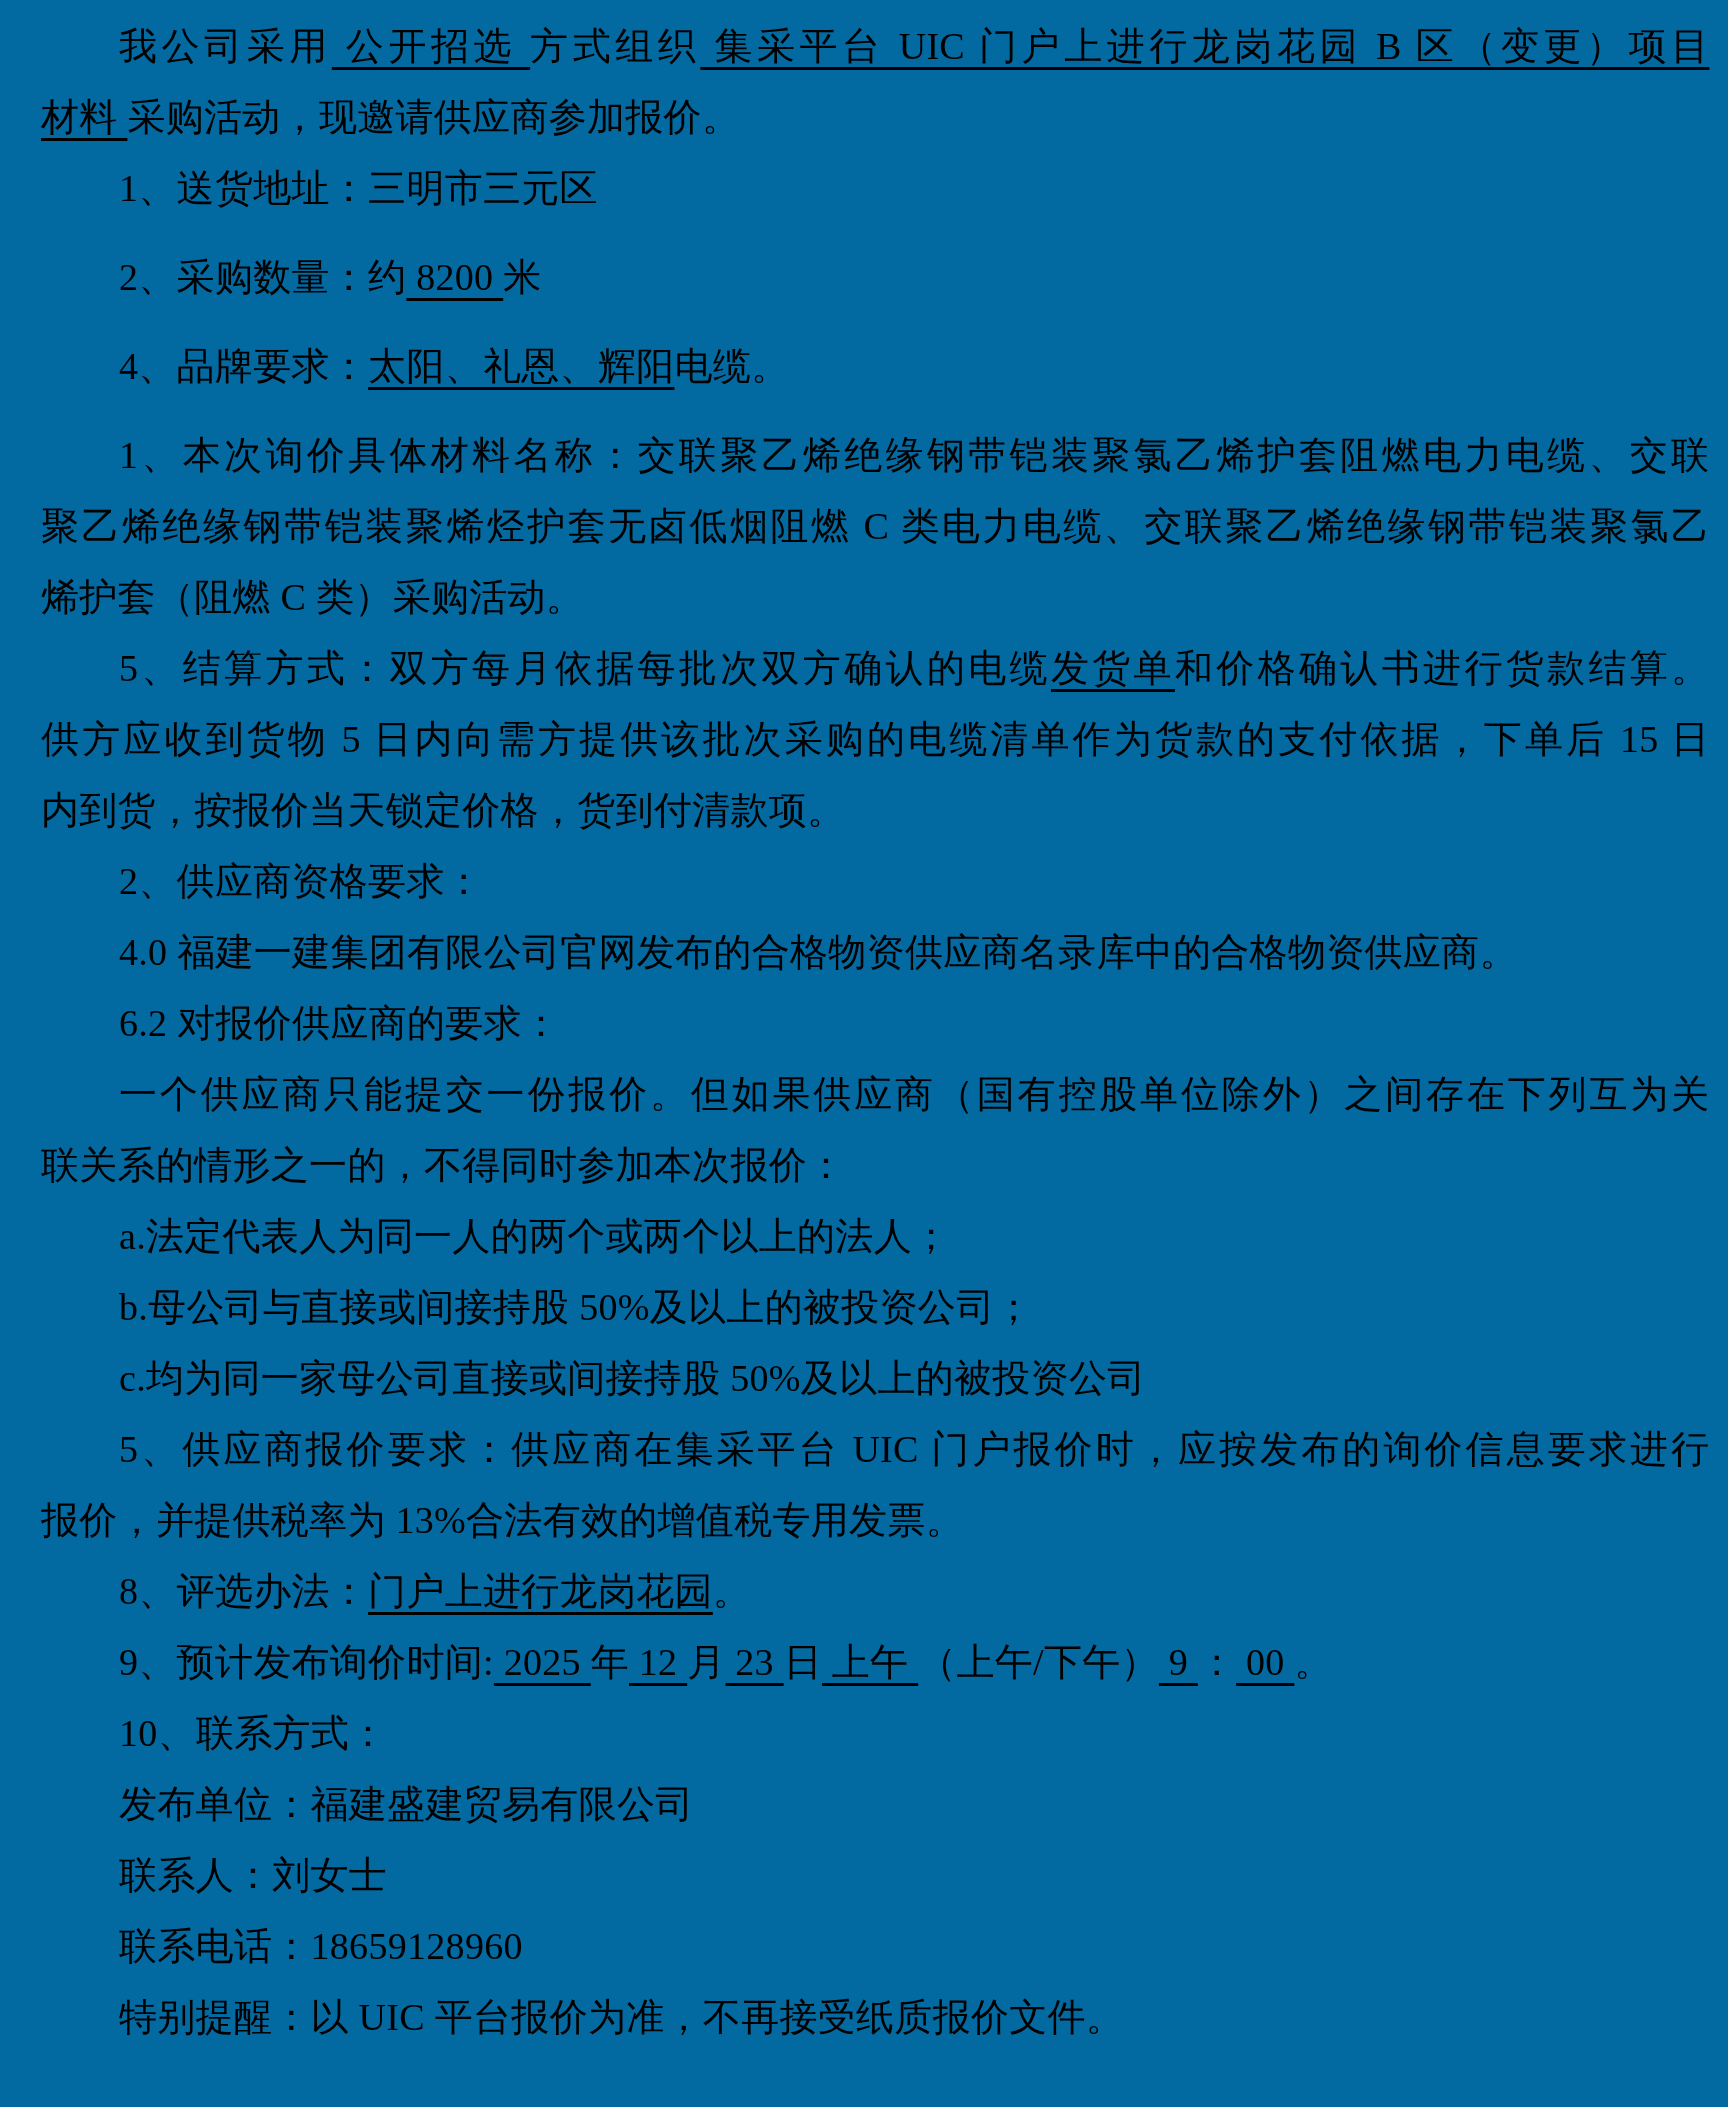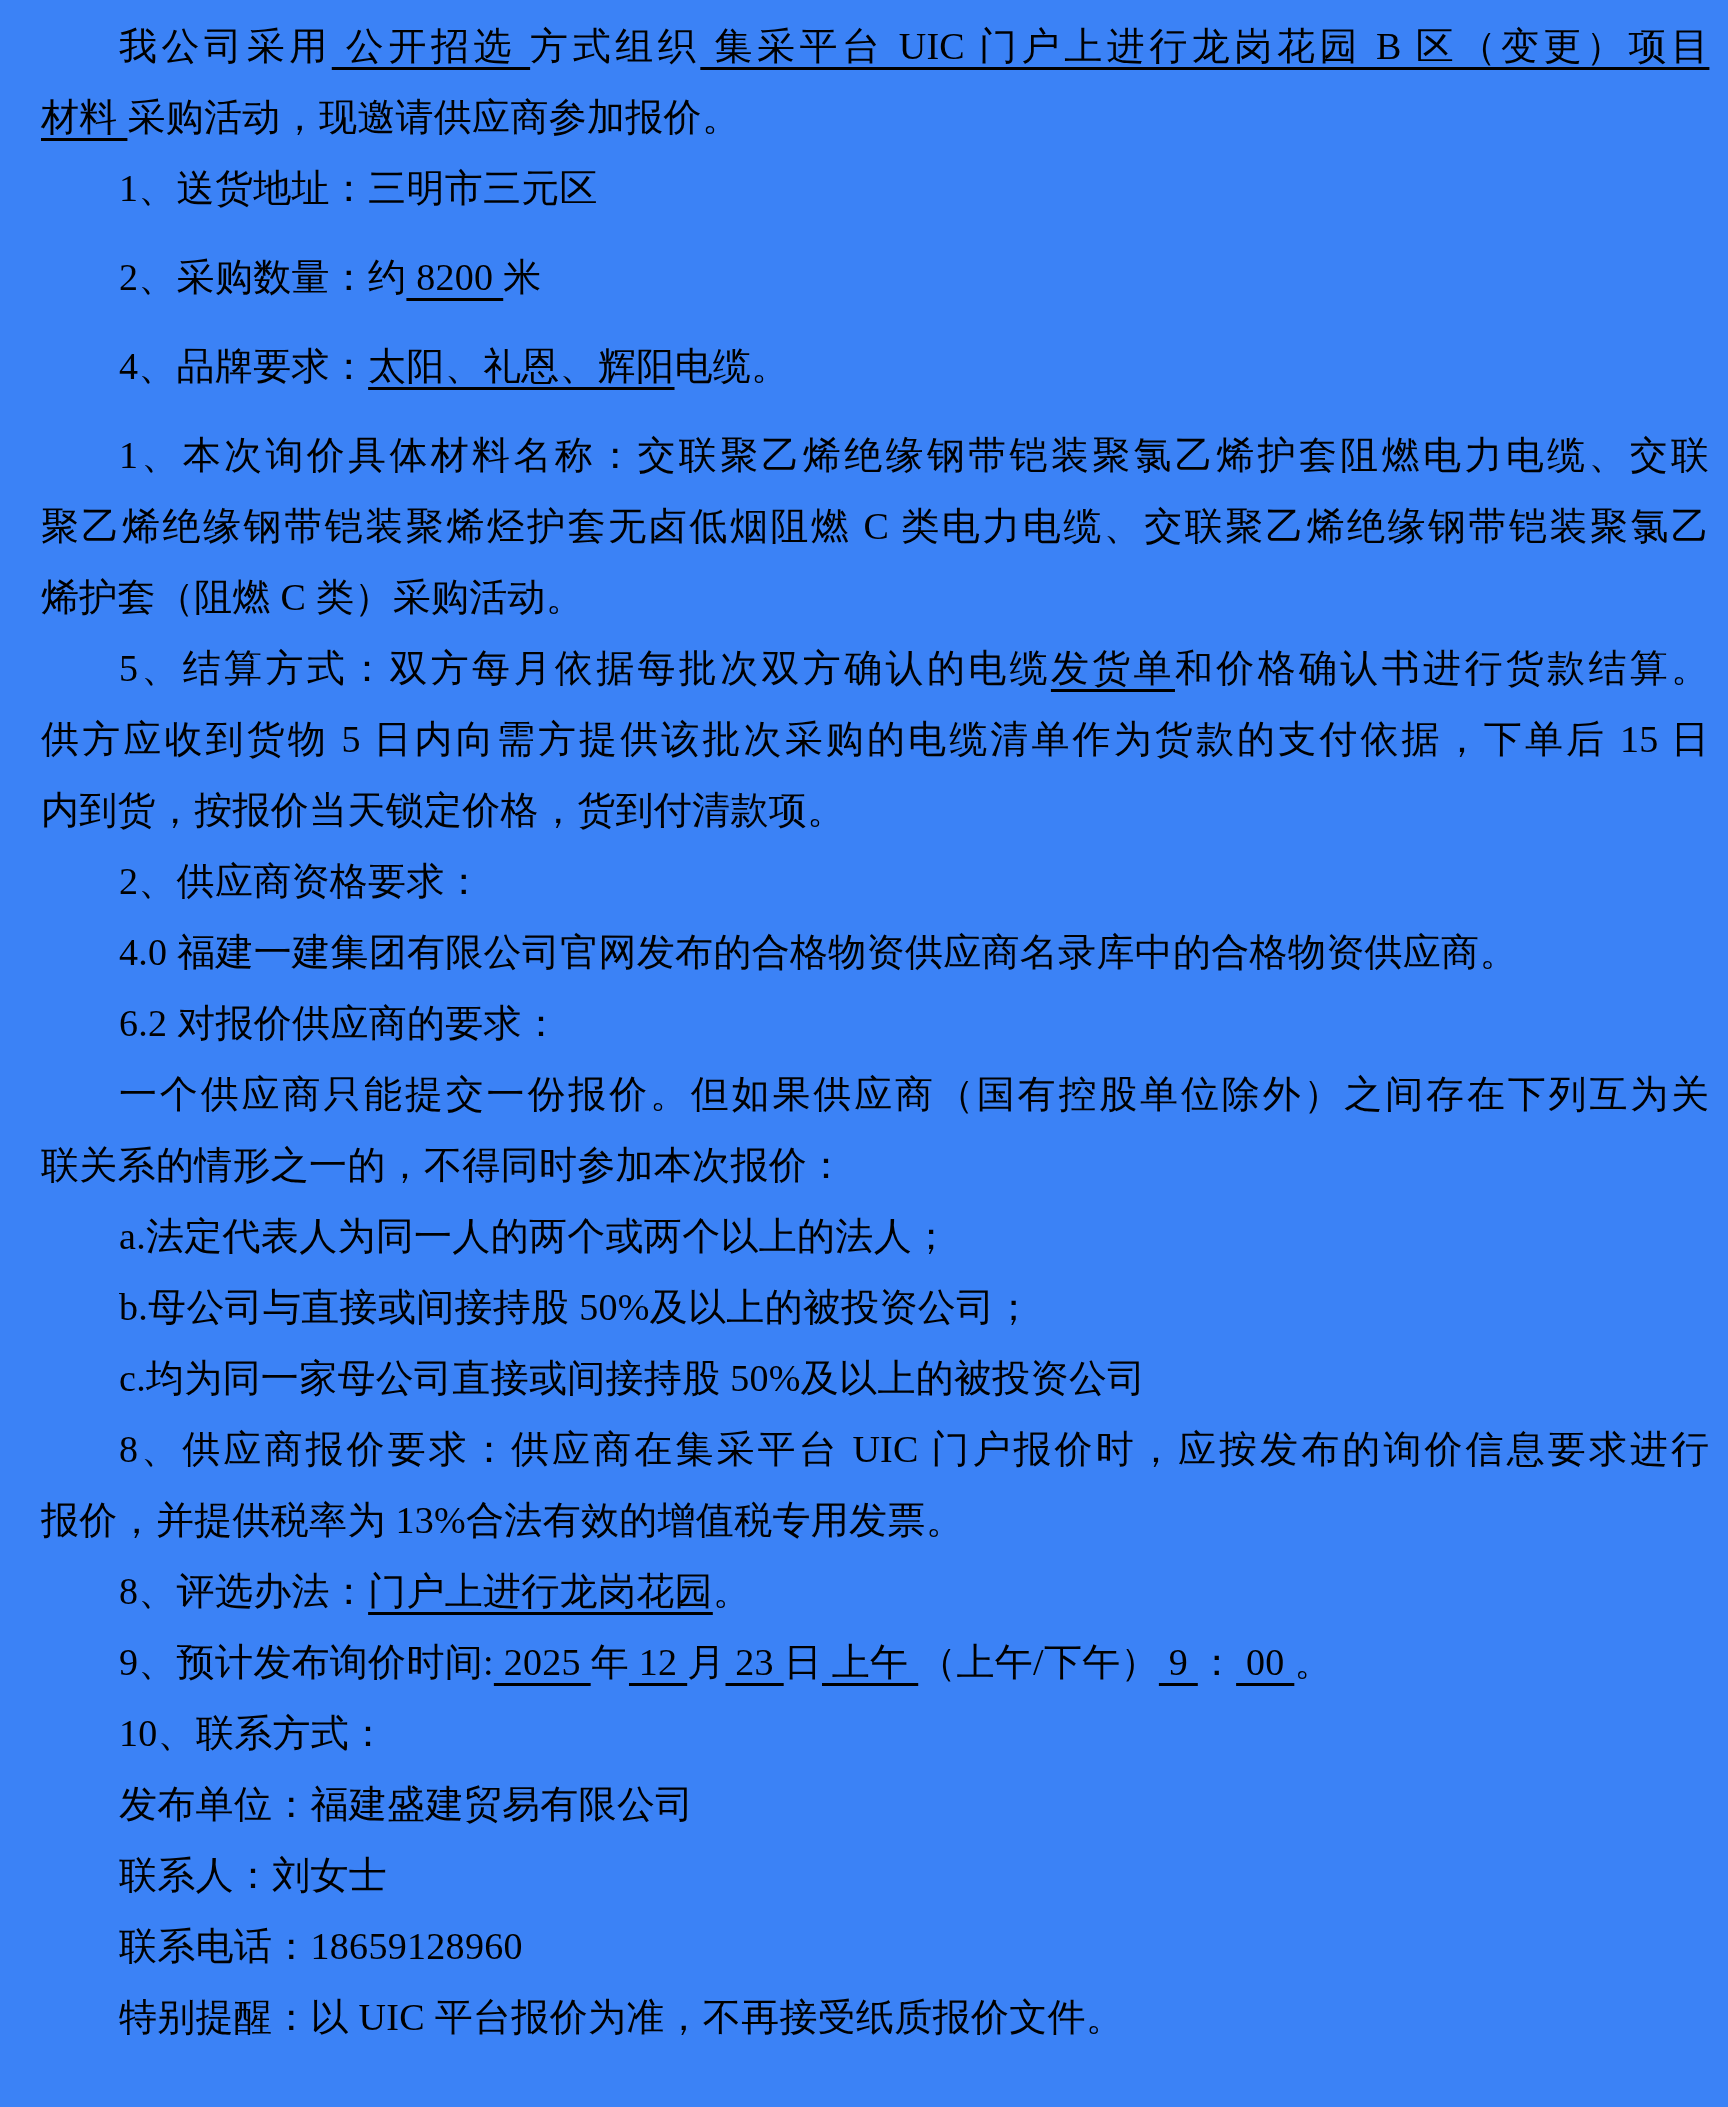--- a/index.html
+++ b/index.html
@@ -1,21 +1,21 @@
 <!DOCTYPE html>
 <html style="font-size:11.2px"><head>
 <meta charset="utf-8">
 <style>
   html, body { margin: 0; padding: 0; background: #ffffff; }
   .page {
     position: relative;
     width: 1729px;
     height: 2108px;
     box-sizing: border-box;
-    background: #3b82f6;
+    background: #0369a1;
     color: #000000;
     font-family: "Liberation Serif", "DejaVu Serif", serif;
     font-size: 38px;
     padding: 11.2px 19.6px 0 41px;
     overflow: hidden;
   }
   .para { margin: 0; }
   .para .line:first-child { text-indent: 78px; }
   .para.gap { margin-bottom: 18px; }
   .line {
@@ -74,21 +74,21 @@
   <div class="para">
       <div class="line"><span class="">a.法定代表人为同一人的两个或两个以上的法人；</span></div>
     </div>
   <div class="para">
       <div class="line"><span class="">b.母公司与直接或间接持股 50%及以上的被投资公司；</span></div>
     </div>
   <div class="para">
       <div class="line"><span class="">c.均为同一家母公司直接或间接持股 50%及以上的被投资公司</span></div>
     </div>
   <div class="para">
-      <div class="line j"><span class="">8、供应商报价要求：供应商在集采平台 UIC 门户报价时，应按发布的询价信息要求进行</span></div>
+      <div class="line j"><span class="">5、供应商报价要求：供应商在集采平台 UIC 门户报价时，应按发布的询价信息要求进行</span></div>
       <div class="line"><span class="">报价，并提供税率为 13%合法有效的增值税专用发票。</span></div>
     </div>
   <div class="para">
       <div class="line"><span class="">8、评选办法：</span><span class="u">门户上进行龙岗花园</span><span class="">。</span></div>
     </div>
   <div class="para">
       <div class="line"><span class="">9、预计发布询价时间:</span><span class="u"> 2025 </span><span class="">年</span><span class="u"> 12 </span><span class="">月</span><span class="u"> 23 </span><span class="">日</span><span class="u"> 上午 </span><span class="">（上午/下午）</span><span class="u"> 9 </span><span class="">：</span><span class="u"> 00 </span><span class="">。</span></div>
     </div>
   <div class="para">
       <div class="line"><span class="">10、联系方式：</span></div>

